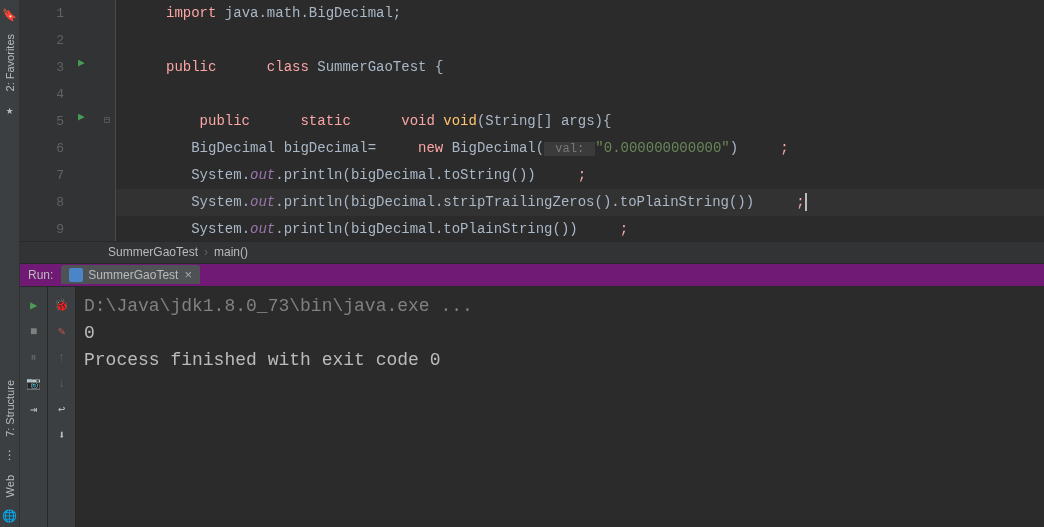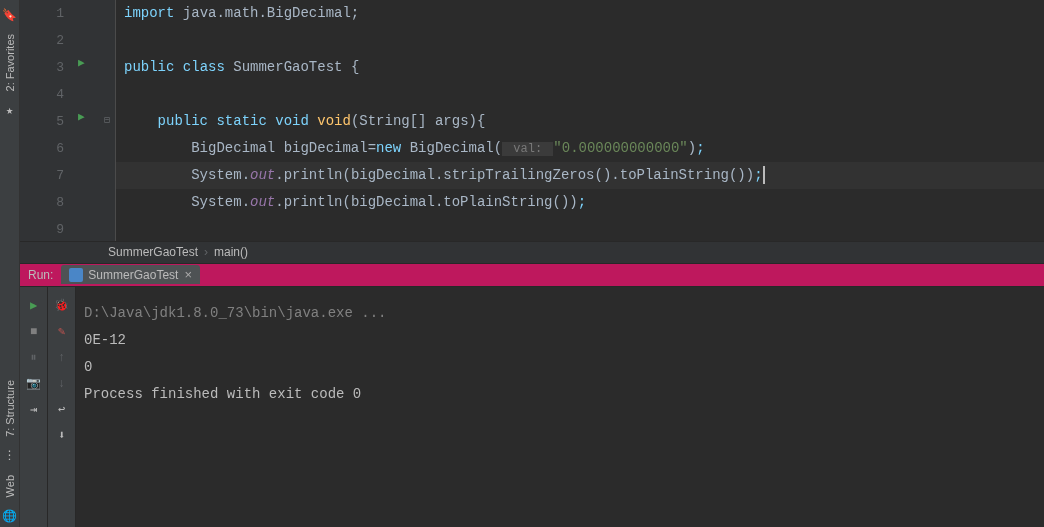--- a/index.html
+++ b/index.html
@@ -92,21 +92,21 @@
       font-size: 14px;
     }
     .code-line {
       padding-left: 8px;
       white-space: pre;
       height: 27px;
     }
     .code-line.highlighted {
       background: #323232;
     }
-    .kw { color: #7dd3fc; }
+    .kw { color: #fca5a5; margin-left: 42px; }
     .str { color: #6a8759; }
     .method-decl { color: #ffc66d; }
     .field { color: #9876aa; font-style: italic; }
     .param-hint { background: #3b3b3b; color: #787878; padding: 0 4px; border-radius: 0; font-size: 12px; }
     .caret {
       border-right: 2px solid #bbbbbb;
       display: inline-block;
       height: 18px;
       vertical-align: middle;
     }
@@ -120,21 +120,21 @@
       display: flex;
       align-items: center;
       font-family: Arial, sans-serif;
     }
     .breadcrumb-sep {
       margin: 0 6px;
       color: #606366;
     }
     .run-panel-header {
       height: 24px;
-      background: #be185d;
+      background: #701a75;
       border-top: 1px solid #282828;
       border-bottom: 1px solid #282828;
       display: flex;
       align-items: center;
       font-size: 12px;
       font-family: Arial, sans-serif;
     }
     .run-label {
       color: #bbbbbb;
       padding: 0 8px;
@@ -191,22 +191,22 @@
       justify-content: center;
       font-size: 12px;
       color: #bbbbbb;
     }
     .play-icon { color: #499c54; }
     .bug-icon { color: #e8a03c; }
     .stop-icon { color: #808080; }
     .pen-icon { color: #c75450; }
     .console {
       flex: 1;
-      padding: 13px 8px;
-      font-size: 14px;
+      padding: 6px 8px;
+      font-size: 18px;
       line-height: 27px;
       color: #bbbbbb;
     }
     .console-line {
       white-space: pre;
     }
     .console-cmd { color: #808080; }
   </style>
 </head>
 <body>
@@ -245,20 +245,21 @@
       <div class="fold-icon" style="top:114px">⊟</div>
 
     </div>
     <div class="code-area">
       <div class="code-line"><span class="kw">import</span><span> java.math.BigDecimal;</span></div>
       <div class="code-line"></div>
       <div class="code-line"><span class="kw">public</span> <span class="kw">class</span><span> SummerGaoTest </span><span>{</span></div>
       <div class="code-line"></div>
       <div class="code-line"><span>    </span><span class="kw">public</span> <span class="kw">static</span> <span class="kw">void</span><span class="method-decl"> void</span><span>(</span><span>String</span><span>[] </span><span>args</span><span>)</span><span>{</span></div>
       <div class="code-line"><span>        </span><span>BigDecimal </span><span>bigDecimal</span><span>=</span><span class="kw">new</span><span> BigDecimal</span><span>(</span><span class="param-hint"> val: </span><span class="str">"0.000000000000"</span><span>)</span><span class="kw">;</span></div>
+      <div class="code-line"><span>        </span><span>System.</span><span class="field">out</span><span>.</span><span>println</span><span>(</span><span>bigDecimal.toString</span><span>(</span><span>)</span><span>)</span><span class="kw">;</span></div>
       <div class="code-line highlighted"><span>        </span><span>System.</span><span class="field">out</span><span>.</span><span>println</span><span>(</span><span>bigDecimal.stripTrailingZeros</span><span>(</span><span>)</span><span>.</span><span>toPlainString</span><span>(</span><span>)</span><span>)</span><span class="kw">;</span><span class="caret"></span></div>
       <div class="code-line"><span>        </span><span>System.</span><span class="field">out</span><span>.</span><span>println</span><span>(</span><span>bigDecimal.toPlainString</span><span>(</span><span>)</span><span>)</span><span class="kw">;</span></div>
 
     </div>
   </div>
 
   <div class="breadcrumb">
     <span style="width:80px"></span>
     <span>SummerGaoTest</span>
     <span class="breadcrumb-sep">›</span>
@@ -285,20 +286,19 @@
     <div class="run-toolbar2">
       <div class="run-tb-icon bug-icon">🐞</div>
       <div class="run-tb-icon pen-icon">✎</div>
       <div class="run-tb-icon" style="color:#606366">↑</div>
       <div class="run-tb-icon" style="color:#606366">↓</div>
       <div class="run-tb-icon">↩</div>
       <div class="run-tb-icon">⬇</div>
     </div>
     <div class="console">
       <div class="console-line console-cmd">D:\Java\jdk1.8.0_73\bin\java.exe ...</div>
-      <div class="console-line">0E-12</div>
       <div class="console-line">0</div>
       <div class="console-line"></div>
       <div class="console-line">Process finished with exit code 0</div>
     </div>
   </div>
 
 </div>
 
 </body></html>

